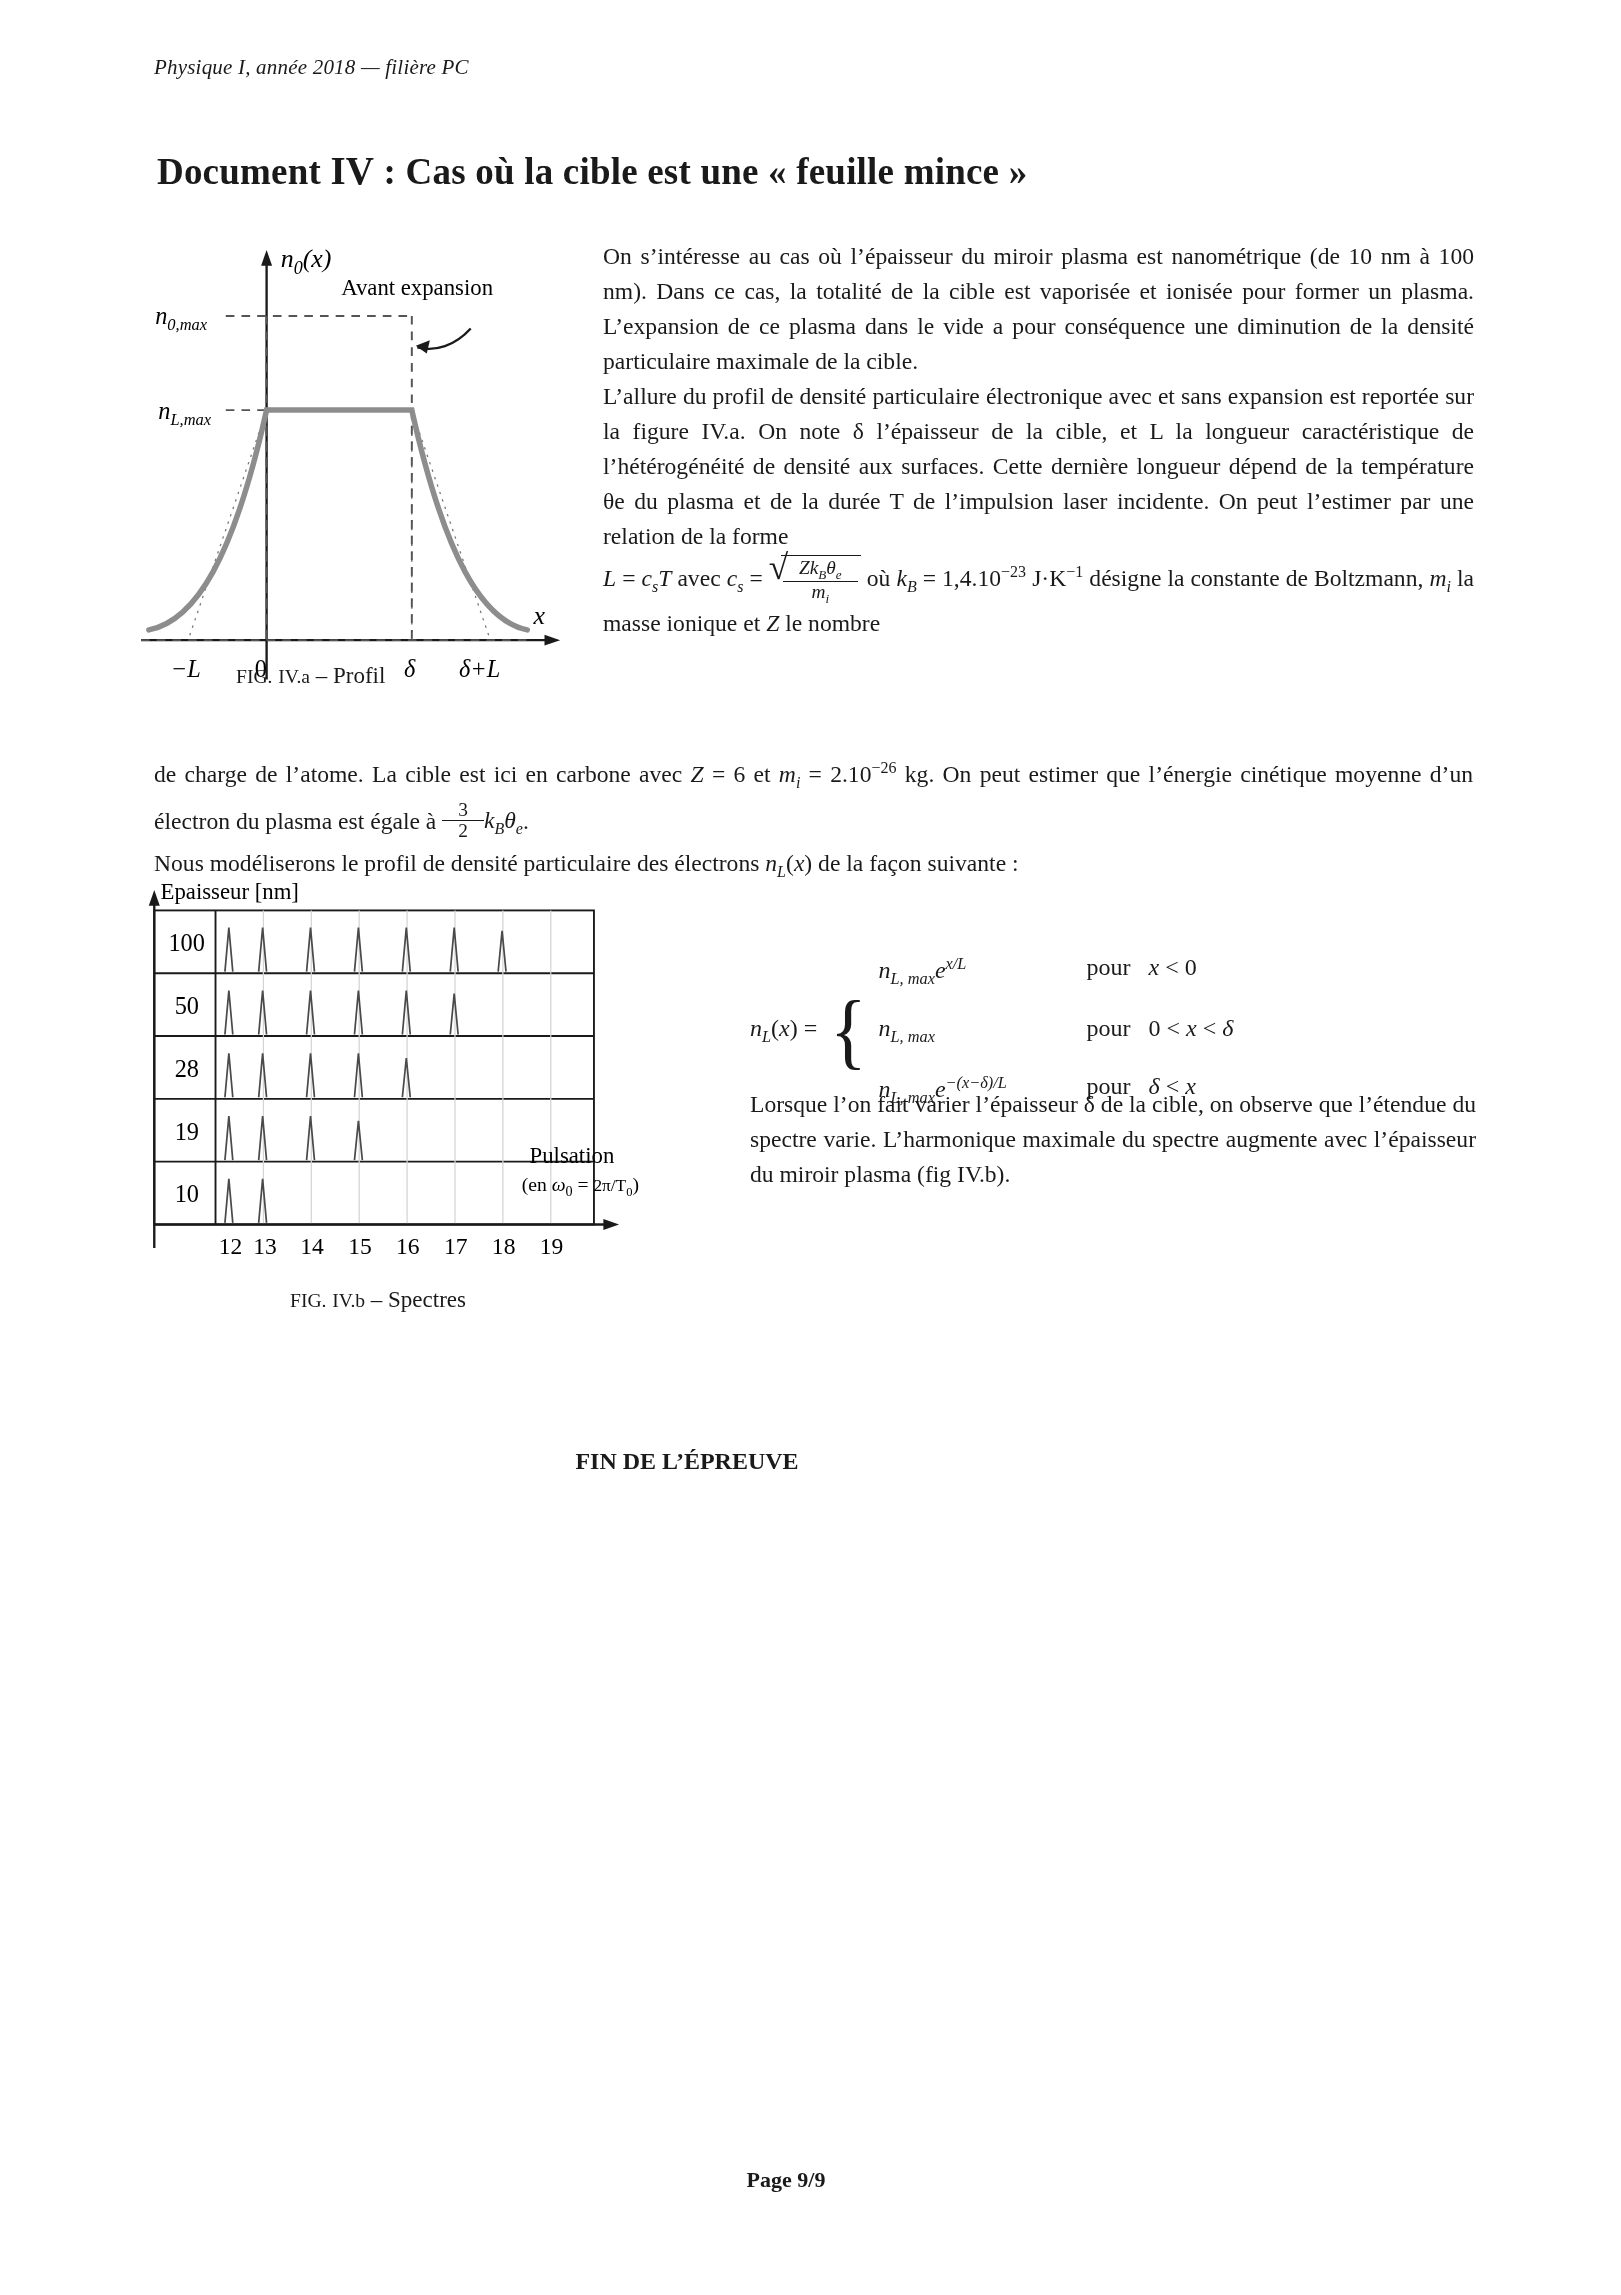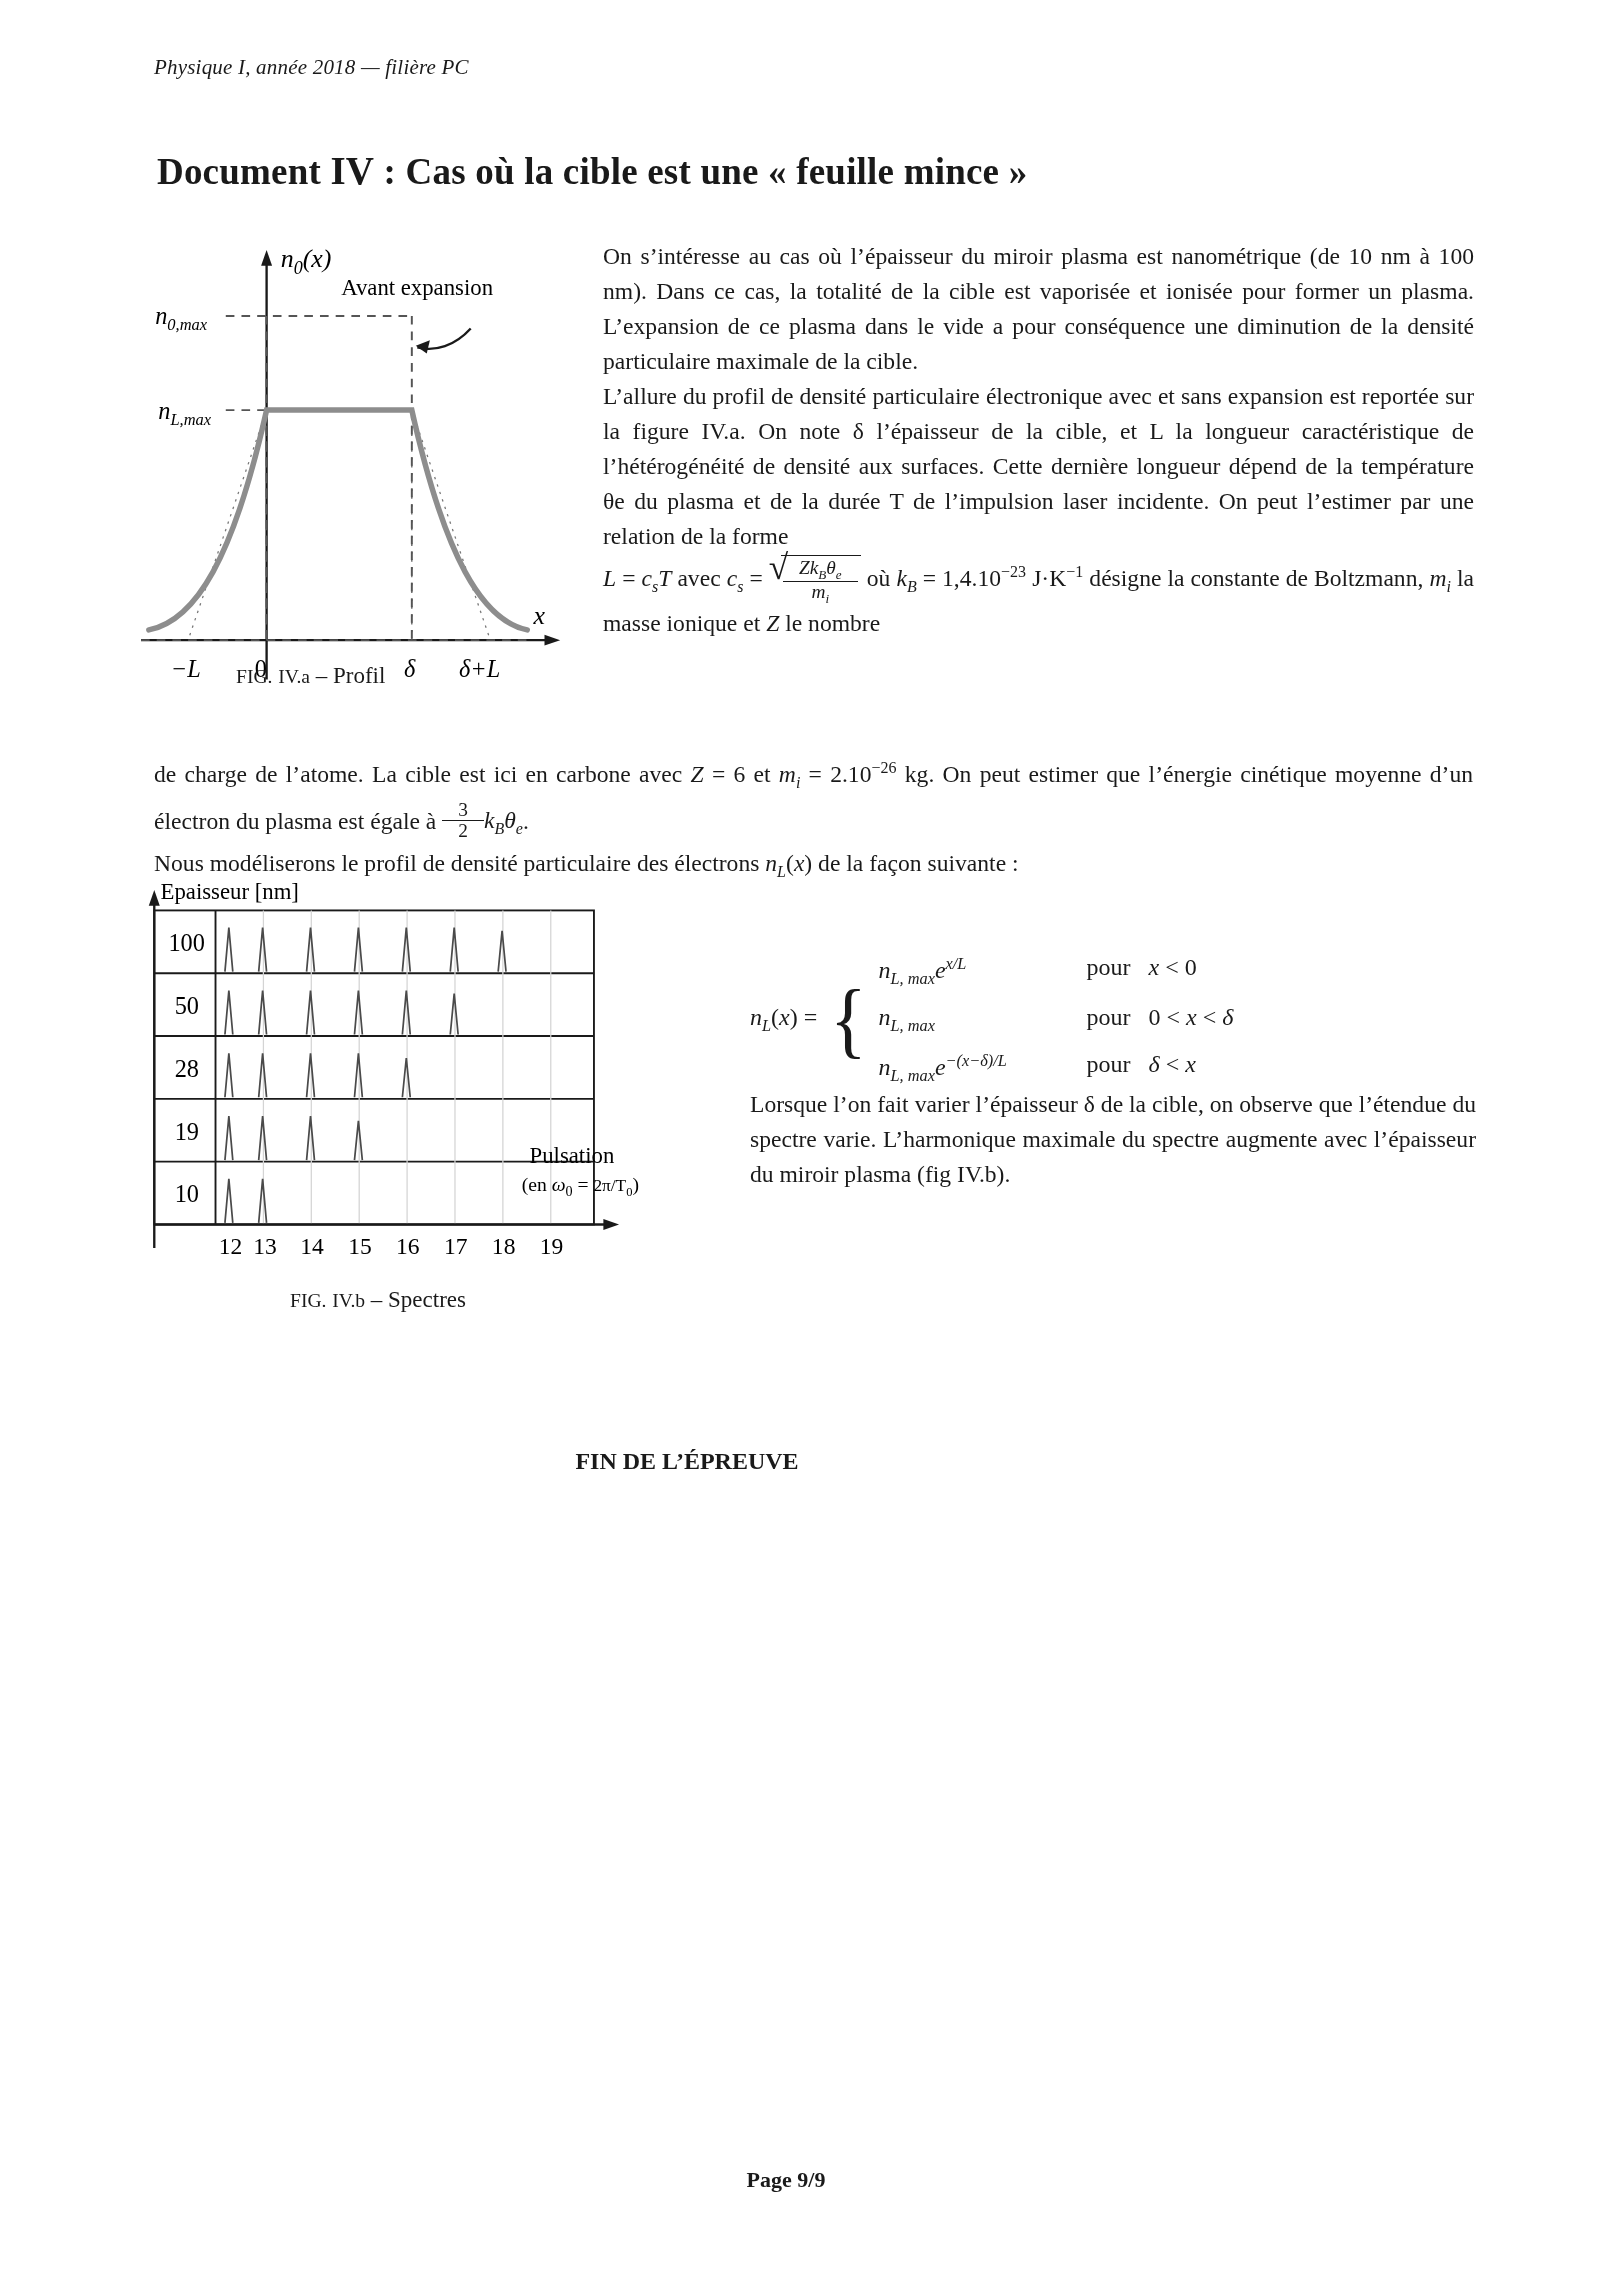--- a/index.html
+++ b/index.html
@@ -102,21 +102,21 @@
     font-size: 24px;
   }
   .eq-row { display: flex; align-items: center; }
   .brace {
     font-size: 85px;
     line-height: 0.95;
     font-family: "Liberation Serif", serif;
     margin: 0 9.4px 0 11px;
     transform: scaleX(0.9);
   }
-  .cases { display: flex; flex-direction: column; gap: 15px; }
+  .cases { display: flex; flex-direction: column; gap: 26px; }
   .case-line { display: flex; }
   .case-expr { width: 208px; }
   .case-cond { white-space: nowrap; text-align: right; }
   
   .col-right2 {
     position: absolute;
     left: 750px;
     top: 1087px;
     width: 726px;
     font-size: 23.6px;

